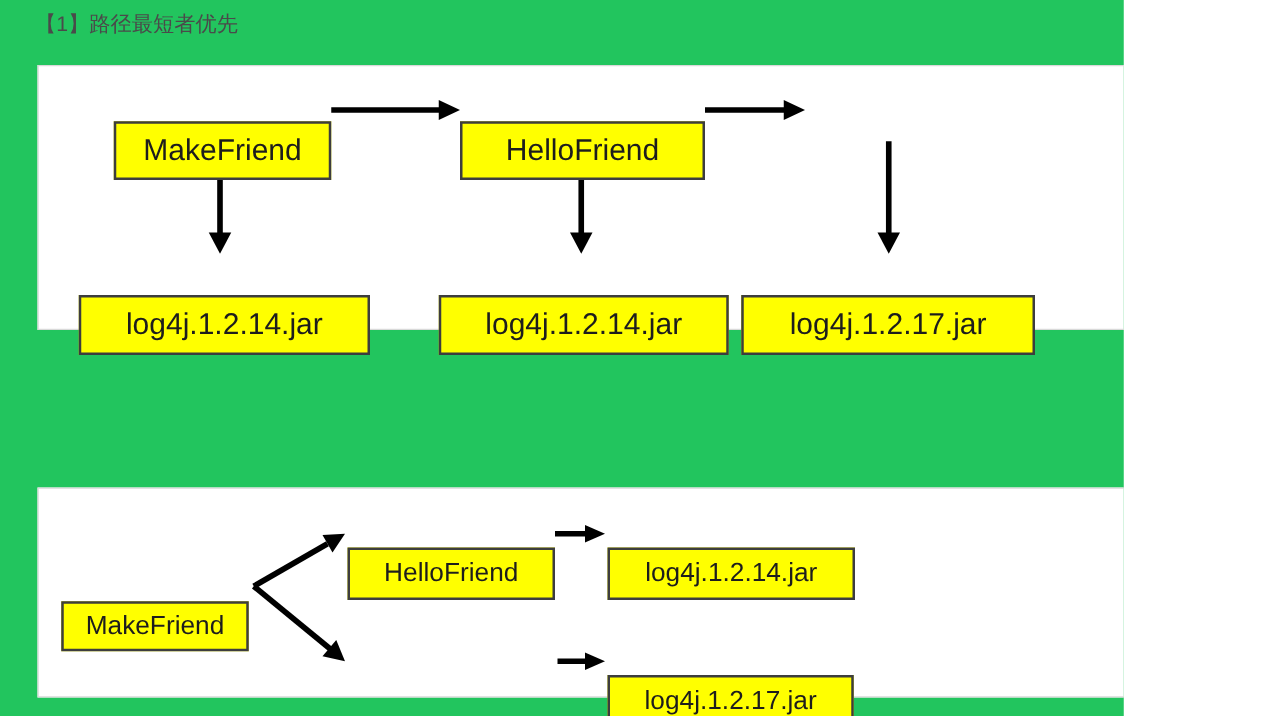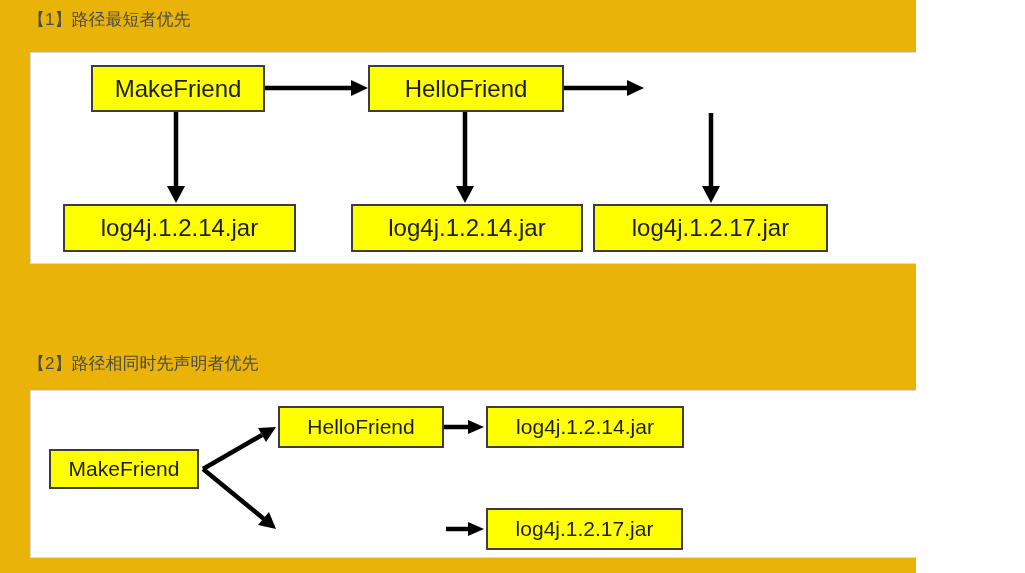--- a/index.html
+++ b/index.html
@@ -1,22 +1,21 @@
 <!DOCTYPE html>
 <html style="--node-fill: #ffff00; --node-border: #3d3d3d; --node-text: #1d1d1d; --arrow: #000000; --panel-border: #d9d9d9; --heading: #4a4a4a;"><head>
 <meta charset="utf-8">
 <style>
   html,body{margin:0;padding:0;background:#ffffff;}
   .page{
     position:relative;
     width:899px;height:573px;
-    background:#eab308;
+    background:#22c55e;
     font-family:"Liberation Sans","DejaVu Sans",sans-serif;
     overflow:hidden;
-    padding-left:17px;
   }
   .heading{
     position:absolute;
     left:28px;
     font-size:17px;
     line-height:24px;
     color:var(--heading,#4a4a4a);
     white-space:nowrap;
   }
   #heading1{top:8px;}
@@ -33,20 +32,21 @@
   .shaft{stroke:var(--arrow,#000);stroke-width:4.5;fill:none;}
   .head{fill:var(--arrow,#000);stroke:none;}
   .node{
     position:absolute;
     display:flex;align-items:center;justify-content:center;
     background:var(--node-fill,#ffff00);
     border:2px solid var(--node-border,#3d3d3d);
     color:var(--node-text,#1d1d1d);
     box-sizing:border-box;
     white-space:nowrap;
+    margin-top:32px;
   }
   .lg{font-size:24px;}
   .md{font-size:21px;}
 </style>
 </head>
 <body>
 
 <div class="page">
 
   <div class="heading" id="heading1">【1】路径最短者优先</div>
@@ -70,21 +70,20 @@
       <polygon class="head" points="680,150 671,133 689,133"></polygon>
     </svg>
 
     <div class="node lg" style="left:60px;top:12px;width:174px;height:47px">MakeFriend</div>
     <div class="node lg" style="left:337px;top:12px;width:196px;height:47px">HelloFriend</div>
     <div class="node lg" style="left:32px;top:151px;width:233px;height:48px">log4j.1.2.14.jar</div>
     <div class="node lg" style="left:320px;top:151px;width:232px;height:48px">log4j.1.2.14.jar</div>
     <div class="node lg" style="left:562px;top:151px;width:235px;height:48px">log4j.1.2.17.jar</div>
   </div>
 
-  <div class="heading" id="heading2">【2】路径相同时先声明者优先</div>
 
   <div class="panel" id="panel2">
     <svg class="arrows" width="964" height="166">
 
       <line class="shaft" x1="172" y1="78" x2="231" y2="44"></line>
       <polygon class="head" points="245,36 235,51 227,37"></polygon>
 
       <line class="shaft" x1="172" y1="78" x2="233" y2="128"></line>
       <polygon class="head" points="245,138 227,134 238,121"></polygon>
 

